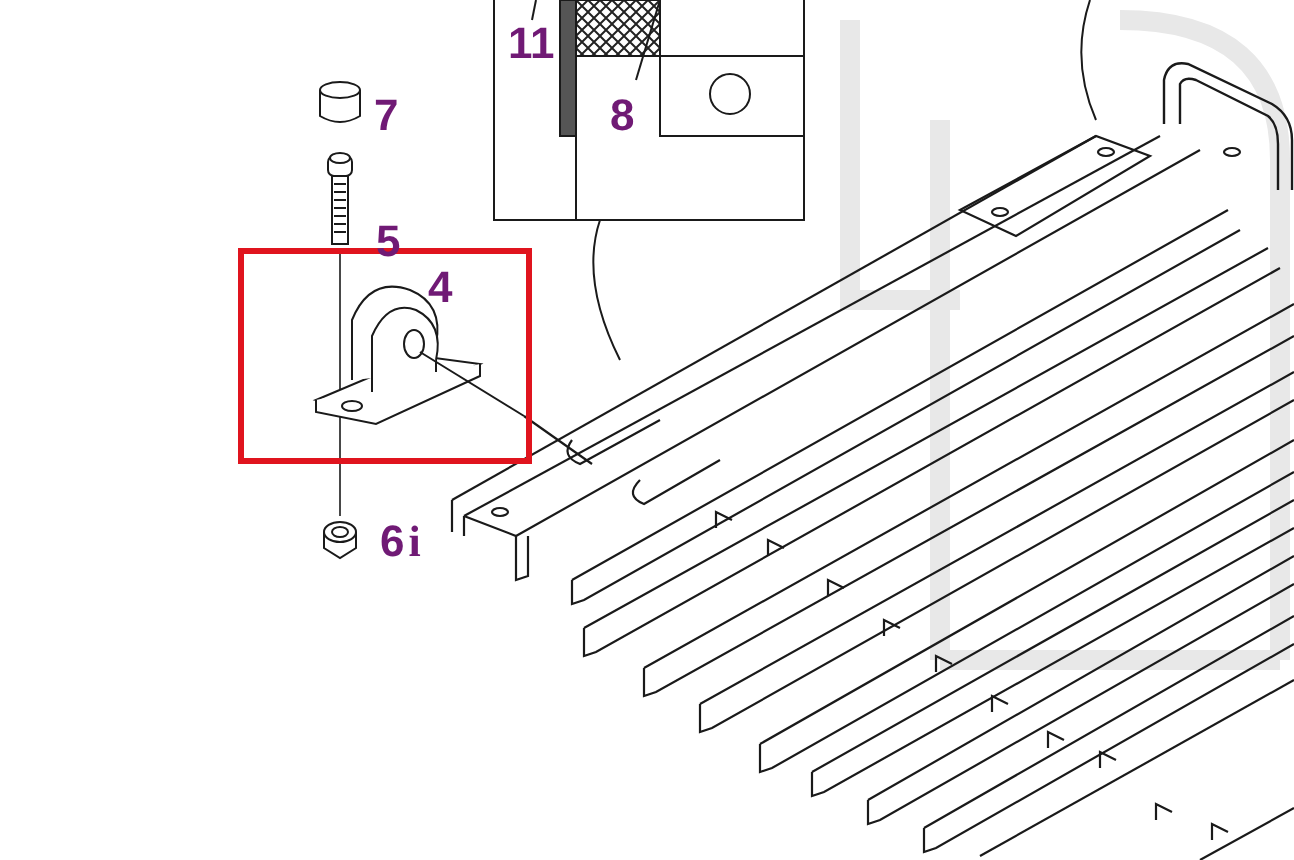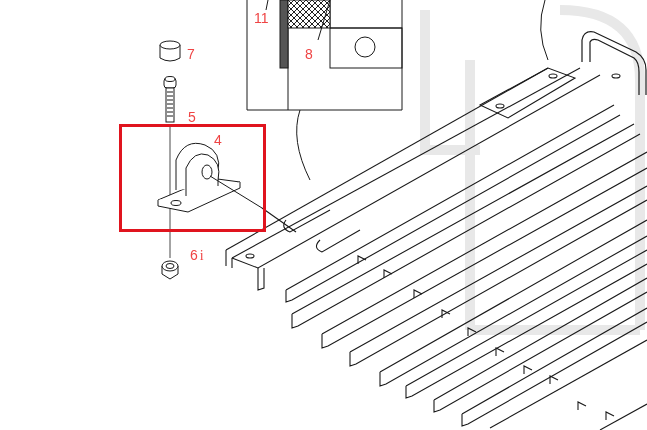--- a/index.html
+++ b/index.html
@@ -1,19 +1,19 @@
 <!DOCTYPE html>
 <html><head>
 <meta charset="utf-8">
 <style>
   html,body{margin:0;padding:0;background:#ffffff;}
   body{width:647px;height:430px;overflow:hidden;position:relative;font-family:"Liberation Sans",sans-serif;}
   #stage{position:absolute;left:0;top:0;width:647px;height:430px;}
   svg{position:absolute;left:0;top:0;}
-  .callout{position:absolute;font-family:"Liberation Sans",sans-serif;font-weight:normal;font-size:14px;color:#ef4444;line-height:1;}
+  .callout{position:absolute;font-family:"Liberation Sans",sans-serif;font-weight:bold;font-size:22px;color:#701a75;line-height:1;}
   .highlight{position:absolute;border:3px solid #e0141e;box-sizing:border-box;}
 </style>
 </head>
 <body>
 
 <div id="stage">
 
   <svg width="647" height="430" viewBox="0 0 647 430">
 
     <g fill="none" stroke="#e8e8e8" stroke-width="10">
@@ -125,16 +125,16 @@
     </g>
   </svg>
 
   <div class="highlight" style="left:119px;top:124px;width:147px;height:108px;"></div>
 
   <span class="callout" style="left:254px;top:11px;">11</span>
   <span class="callout" style="left:305px;top:47px;">8</span>
   <span class="callout" style="left:187px;top:47px;">7</span>
   <span class="callout" style="left:188px;top:110px;">5</span>
   <span class="callout" style="left:214px;top:133px;">4</span>
-  <span class="callout" style="left:190px;top:248px;">
+  <span class="callout" style="left:190px;top:260px;">
     <span>6</span><span style="font-family:'Liberation Serif',serif;margin-left:2px;">i</span>
   </span>
 </div>
 
 </body></html>

